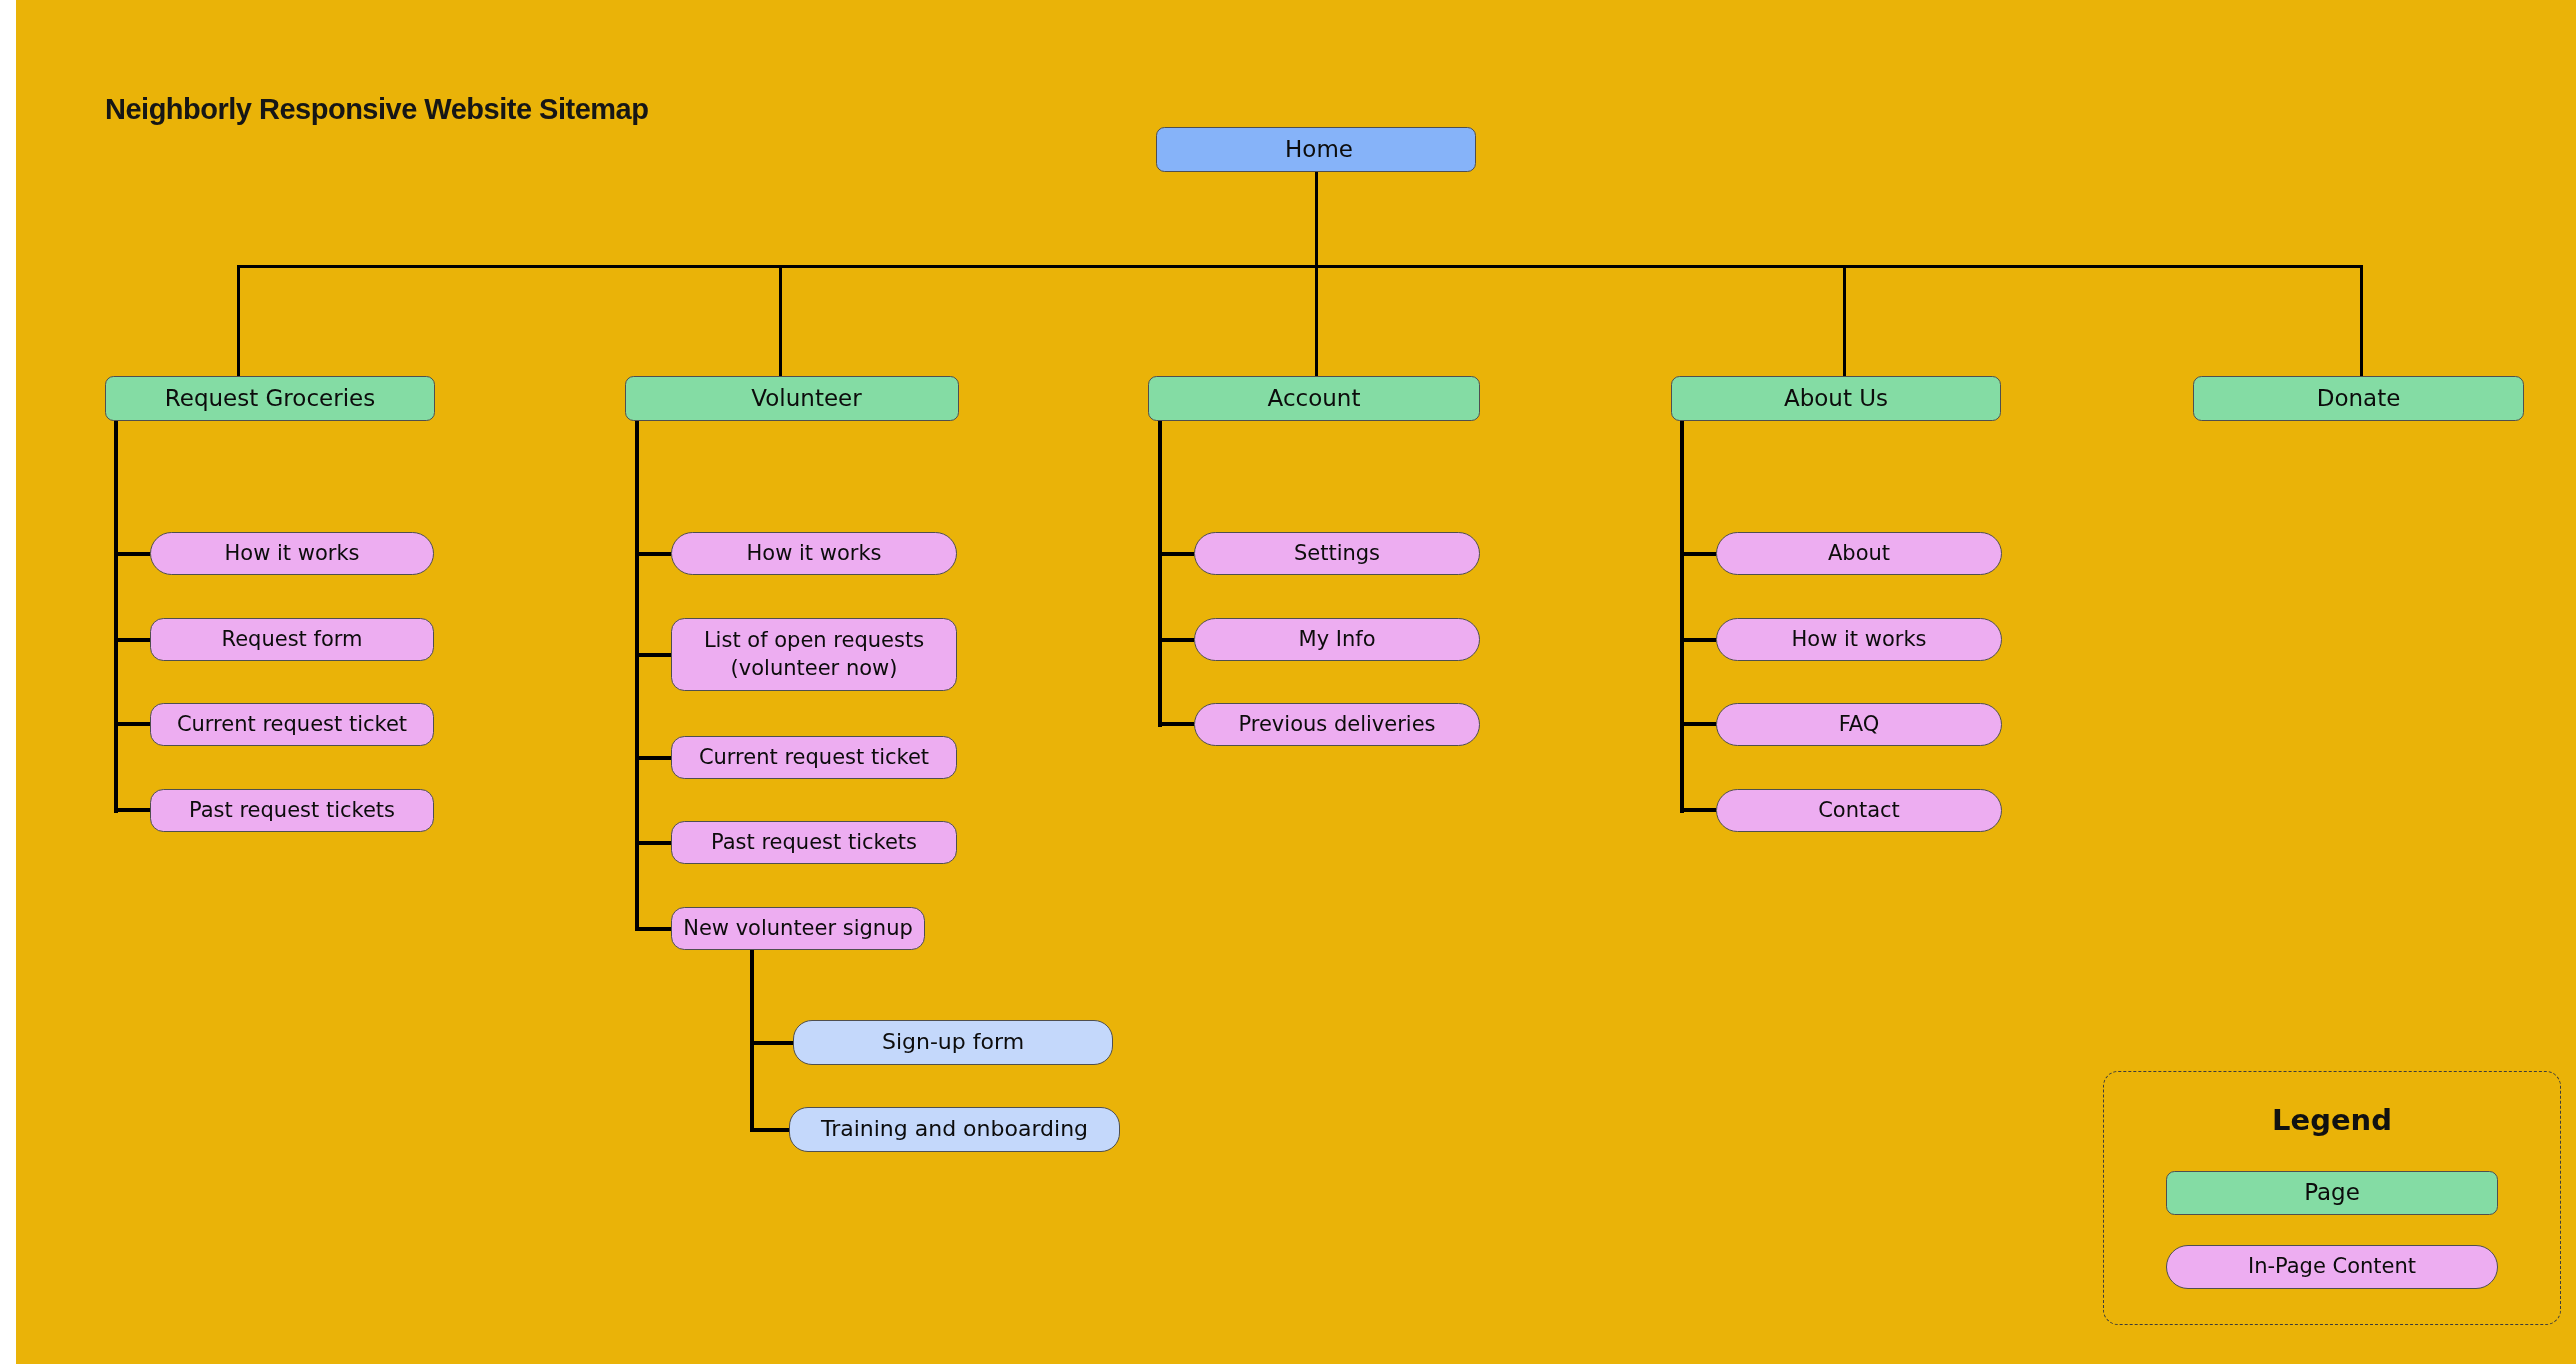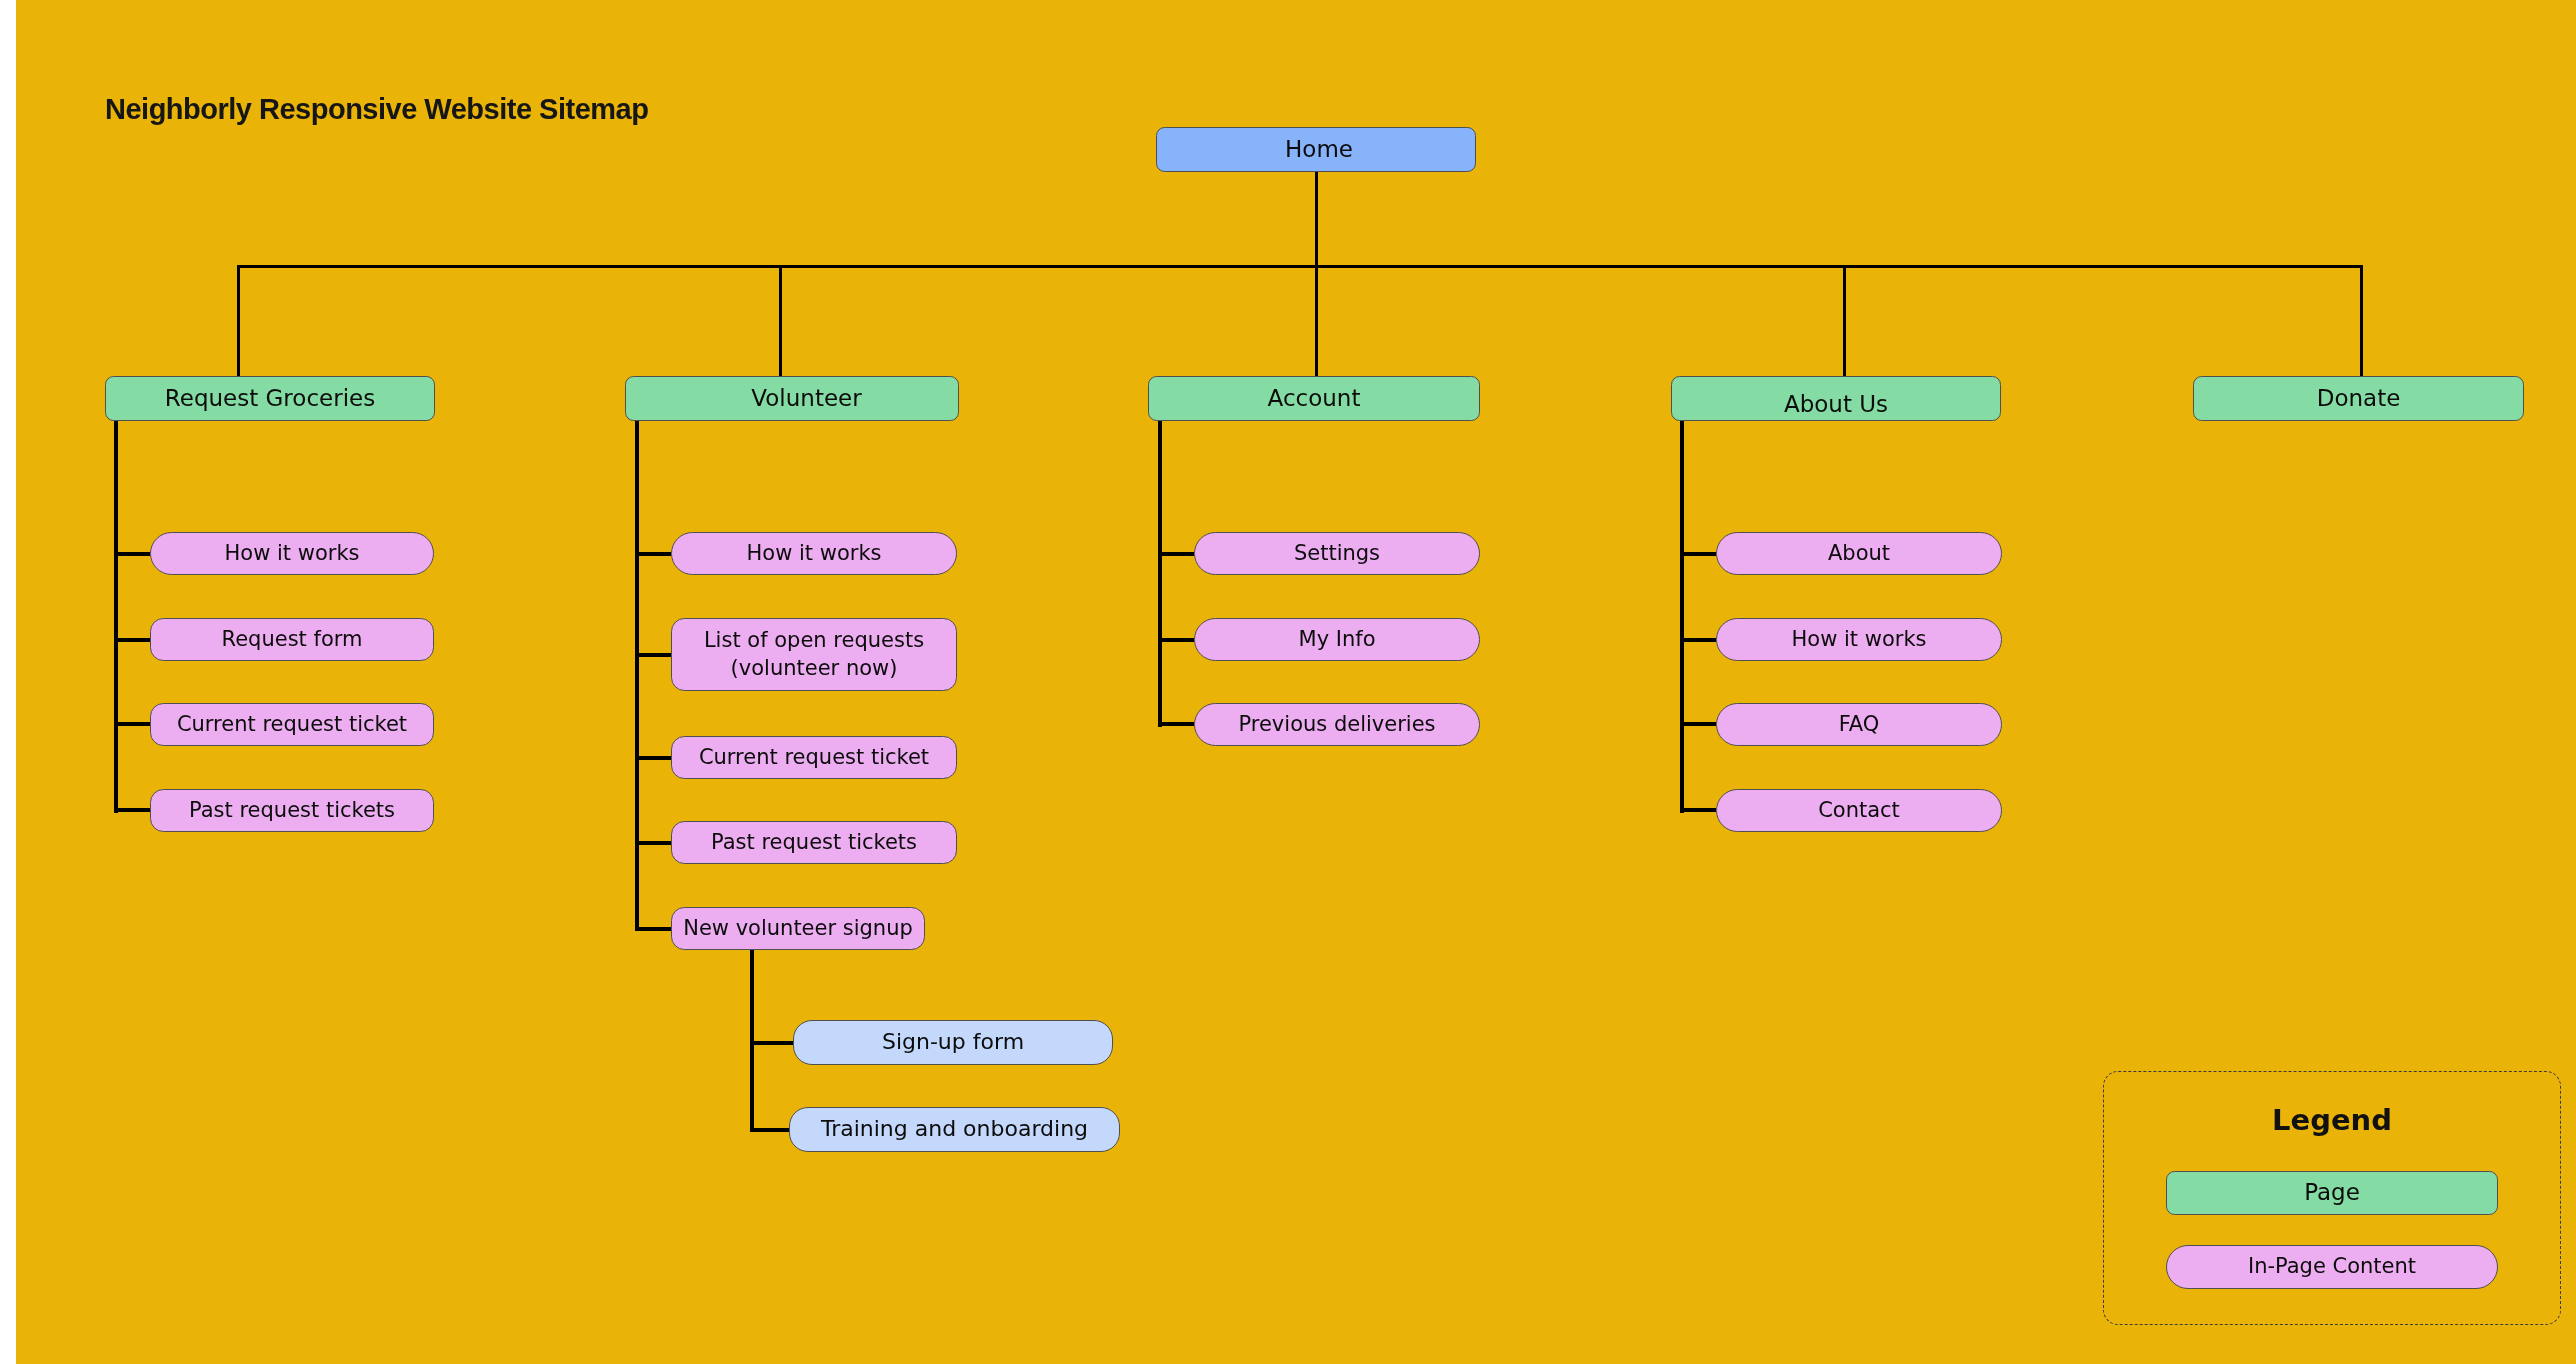--- a/index.html
+++ b/index.html
@@ -125,21 +125,21 @@
     </div>
     <div class="hline" style="left: 1142px; top: 638px; width: 36px; height: 3.8px;"></div>
     <div class="node content capsule" style="left: 1178px; top: 618px; width: 286px; height: 43px;">
       <span>My Info</span>
     </div>
     <div class="hline" style="left: 1142px; top: 722px; width: 36px; height: 3.8px;"></div>
     <div class="node content capsule" style="left: 1178px; top: 703px; width: 286px; height: 43px;">
       <span>Previous deliveries</span>
     </div>
     <div class="vline" style="left: 1827px; top: 265px; width: 2.9px; height: 111px;"></div>
-    <div class="node page" style="left: 1655px; top: 376px; width: 330px; height: 45px; align-items: flex-end;">
+    <div class="node page" style="left: 1655px; top: 376px; width: 330px; height: 45px;">
       <span>About Us</span>
     </div>
     <div class="vline" style="left: 1664px; top: 421px; width: 3.8px; height: 392px;"></div>
     <div class="hline" style="left: 1664px; top: 552px; width: 36px; height: 3.8px;"></div>
     <div class="node content capsule" style="left: 1700px; top: 532px; width: 286px; height: 43px;">
       <span>About</span>
     </div>
     <div class="hline" style="left: 1664px; top: 638px; width: 36px; height: 3.8px;"></div>
     <div class="node content capsule" style="left: 1700px; top: 618px; width: 286px; height: 43px;">
       <span>How it works</span>

